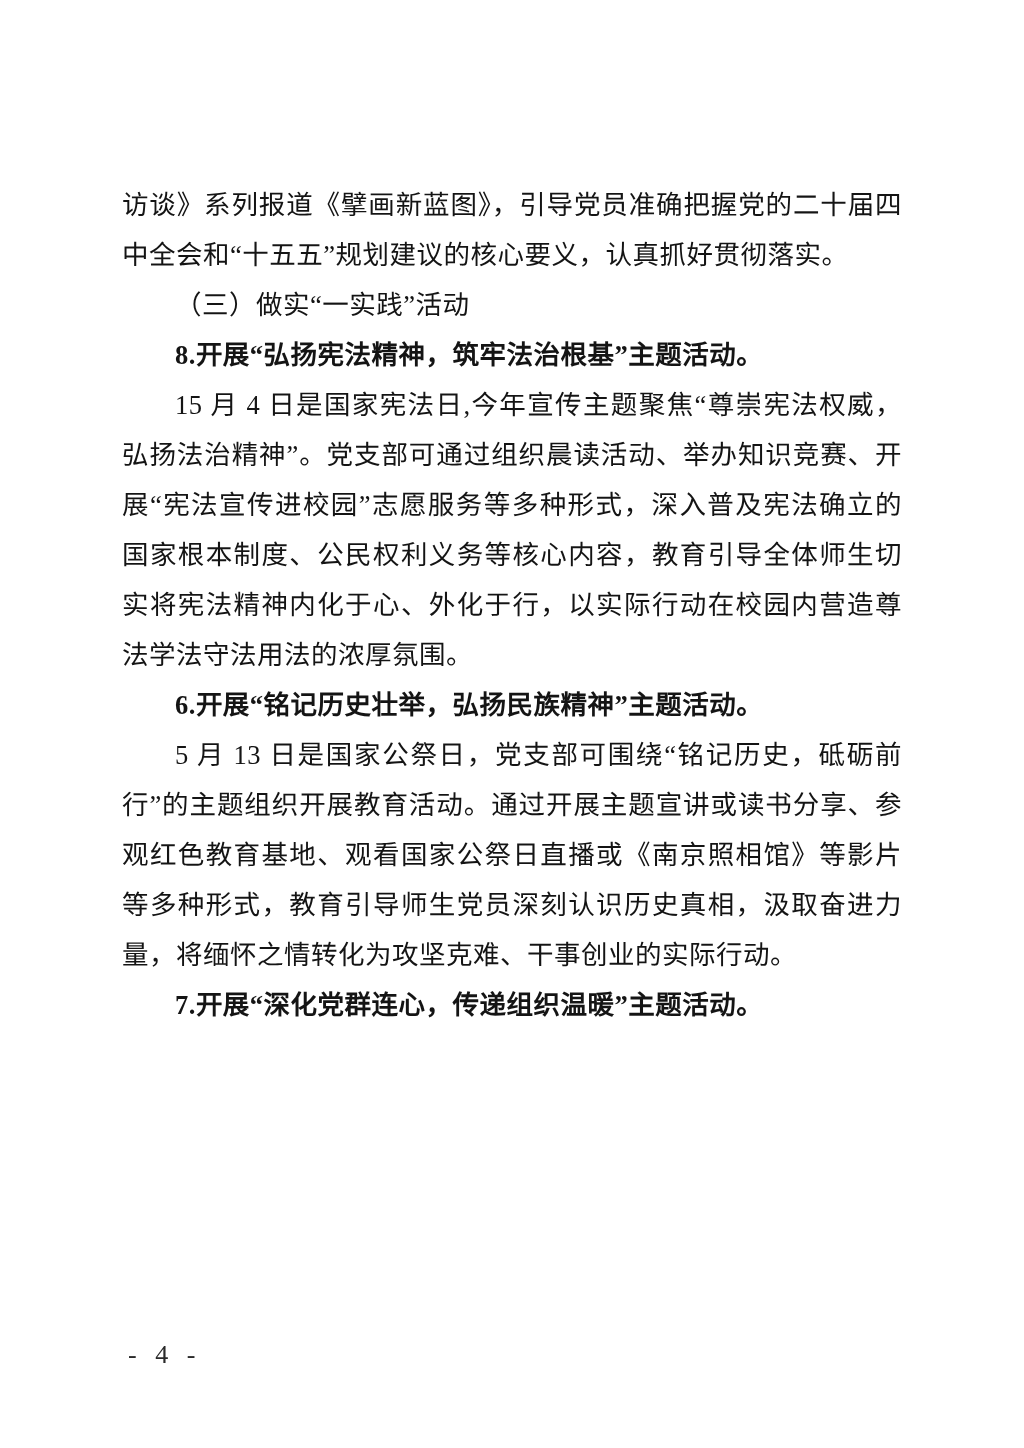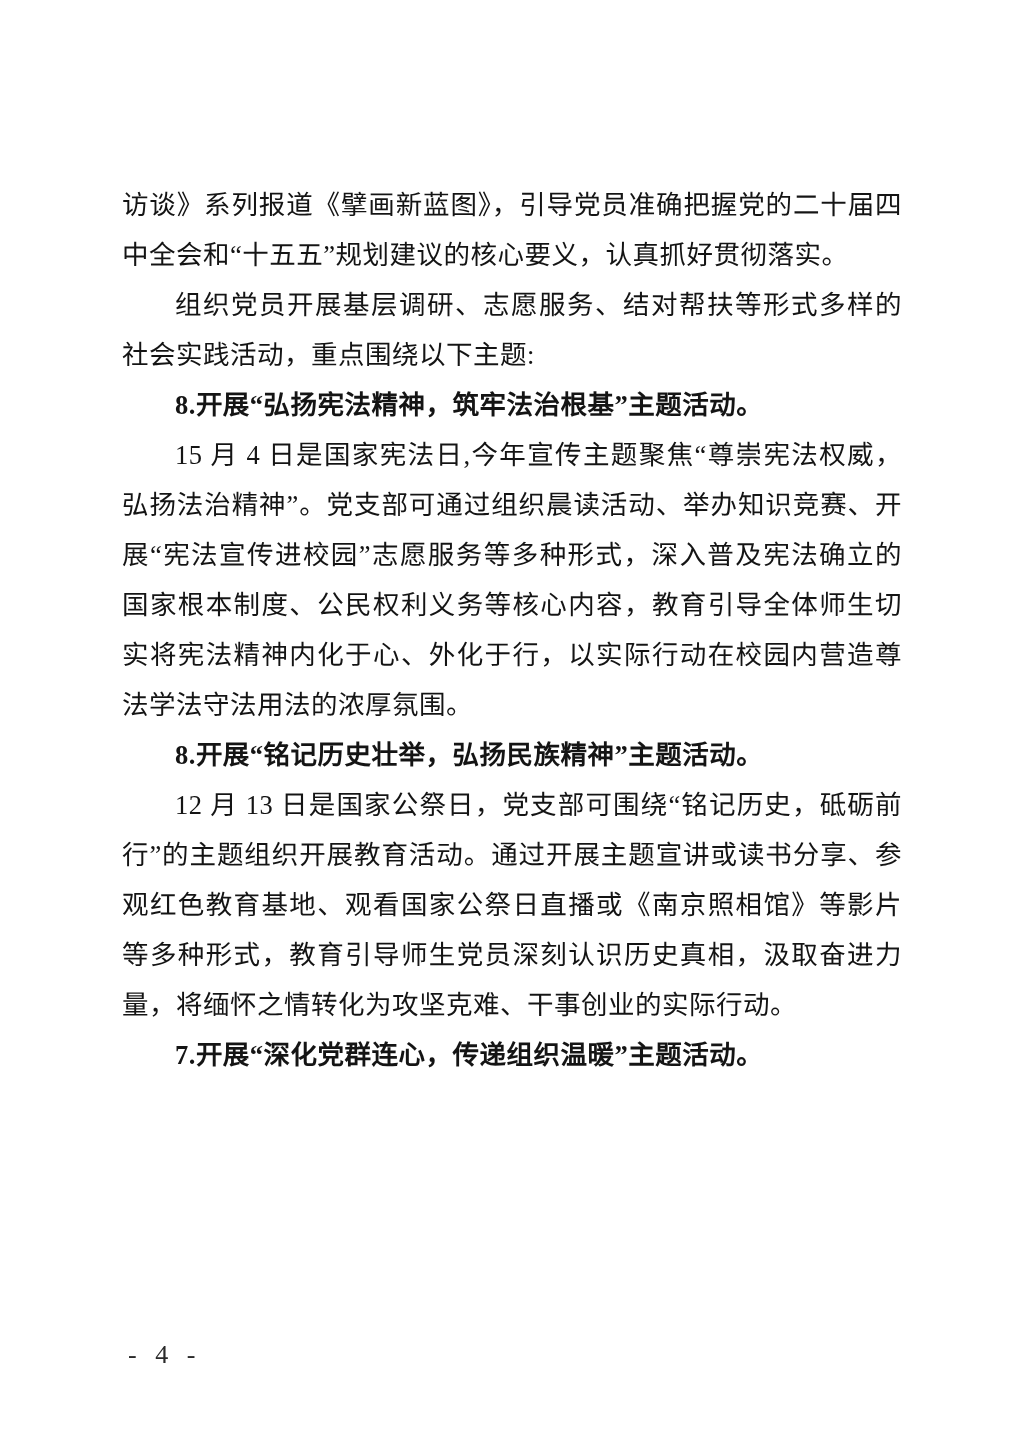--- a/index.html
+++ b/index.html
@@ -54,29 +54,29 @@
 </style>
 </head>
 <body>
 
 <div class="page">
   <div class="content">
 
     <p class="para">访谈》系列报道《擘画新蓝图》，引导党员准确把握党的二十届四中全会和“十五五”规划建议的核心要义，认真抓好贯彻落实。</p>
 
 
+    <p class="para indent">（三）做实“一实践”活动</p>
 
-    <p class="para indent">组织党员开展基层调研、志愿服务、结对帮扶等形式多样的社会实践活动，重点围绕以下主题:</p>
 
     <p class="para indent bold-heading">8.开展“弘扬宪法精神，筑牢法治根基”主题活动。</p>
 
     <p class="para indent">15 月 4 日是国家宪法日,今年宣传主题聚焦“尊崇宪法权威，弘扬法治精神”。党支部可通过组织晨读活动、举办知识竞赛、开展“宪法宣传进校园”志愿服务等多种形式，深入普及宪法确立的国家根本制度、公民权利义务等核心内容，教育引导全体师生切实将宪法精神内化于心、外化于行，以实际行动在校园内营造尊法学法守法用法的浓厚氛围。</p>
 
-    <p class="para indent bold-heading">8.开展“铭记历史壮举，弘扬民族精神”主题活动。</p>
+    <p class="para indent bold-heading">6.开展“铭记历史壮举，弘扬民族精神”主题活动。</p>
 
-    <p class="para indent">12 月 13 日是国家公祭日，党支部可围绕“铭记历史，砥砺前行”的主题组织开展教育活动。通过开展主题宣讲或读书分享、参观红色教育基地、观看国家公祭日直播或《南京照相馆》等影片等多种形式，教育引导师生党员深刻认识历史真相，汲取奋进力量，将缅怀之情转化为攻坚克难、干事创业的实际行动。</p>
+    <p class="para indent">5 月 13 日是国家公祭日，党支部可围绕“铭记历史，砥砺前行”的主题组织开展教育活动。通过开展主题宣讲或读书分享、参观红色教育基地、观看国家公祭日直播或《南京照相馆》等影片等多种形式，教育引导师生党员深刻认识历史真相，汲取奋进力量，将缅怀之情转化为攻坚克难、干事创业的实际行动。</p>
 
     <p class="para indent bold-heading">7.开展“深化党群连心，传递组织温暖”主题活动。</p>
 
   </div>
 
   <div class="page-footer">- 4 -</div>
 </div>
 
 </body></html>

